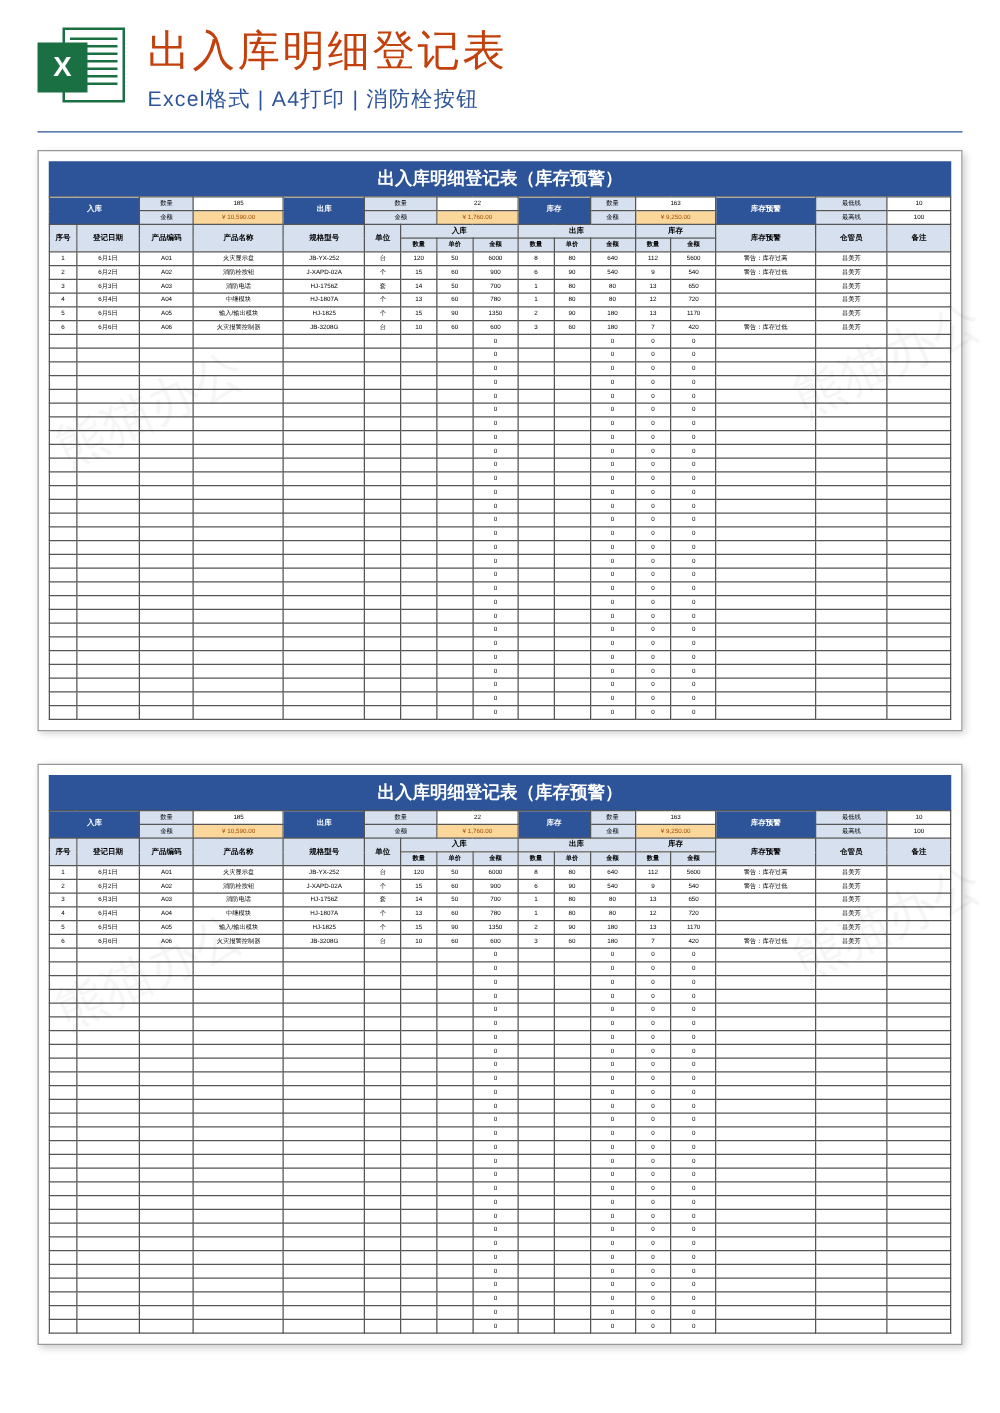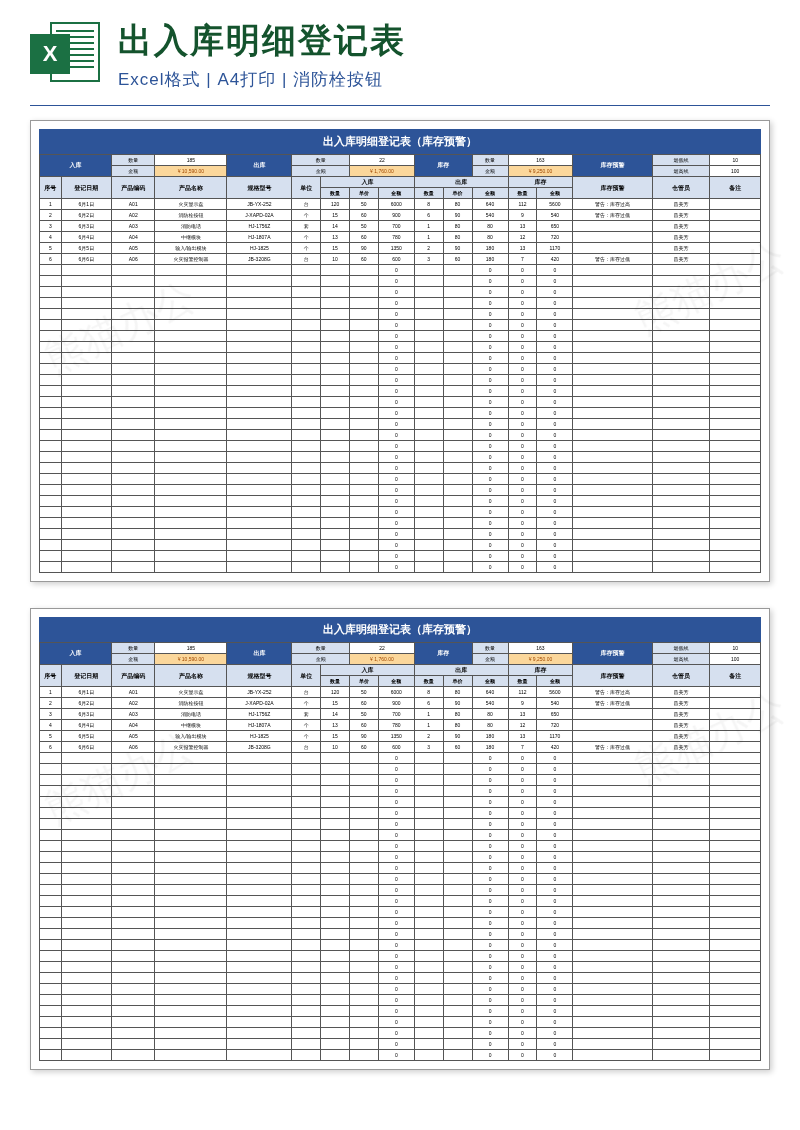--- a/index.html
+++ b/index.html
@@ -3,26 +3,26 @@
 <meta charset="utf-8">
 <style>
 *{margin:0;padding:0;box-sizing:border-box}
 body{font-family:"Microsoft YaHei",Arial,sans-serif;background:#fff;width:800px}
 .hdr{display:flex;align-items:flex-start;padding:18px 30px 8px}
 .excel-icon{width:70px;height:70px;display:flex;flex-wrap:wrap;position:relative;margin-right:18px}
 .excel-icon .sheet{position:absolute;right:0;top:4px;width:50px;height:60px;background:#fff;border:2px solid #1b7043}
 .excel-icon .sheet::before{content:"";position:absolute;top:6px;left:4px;right:4px;height:2px;background:#1b7043;box-shadow:0 6px 0 #1b7043,0 12px 0 #1b7043,0 18px 0 #1b7043,0 24px 0 #1b7043,0 30px 0 #1b7043,0 36px 0 #1b7043}
 .excel-icon .badge{position:absolute;left:0;top:16px;width:40px;height:40px;background:#1b7043;color:#fff;font-weight:bold;font-size:22px;display:flex;align-items:center;justify-content:center}
 .hdr-txt{flex:1}
-.title-main{color:#14532d;font-size:34px;font-weight:bold;letter-spacing:2px}
+.title-main{color:#c2410c;font-size:34px;font-weight:normal;letter-spacing:2px}
 .title-sub{color:#2d5498;font-size:17px;margin-top:4px;letter-spacing:1px}
 .hr{height:1px;background:#2d5498;margin:6px 30px 14px}
 .sheets{padding:0 30px 20px}
 .sheet-box{border:1px solid #999;box-shadow:2px 2px 6px rgba(0,0,0,.2);margin-bottom:26px;background:#fff;padding:8px}
-.sheet-title{background:#2d5498;color:#fff;text-align:center;font-size:11px;font-weight:bold;padding:5px 0}
+.sheet-title{background:#2d5498;color:#fff;text-align:center;font-size:14px;font-weight:bold;padding:5px 0}
 table{width:100%;border-collapse:collapse;font-size:6px;table-layout:fixed}
 th,td{border:1px solid #555;text-align:center;padding:1px 0;overflow:hidden;white-space:nowrap;height:9px;line-height:9px}
 .sum-row th{background:#2d5498;color:#fff;font-size:6px}
 .sum-row td{background:#fff}
 .sum-lbl{background:#d6e0ef!important}
 .amt{background:#fbd79b!important;color:#a04800}
 .grp-hdr th{background:#d6e0ef;font-size:6px;height:8px;line-height:8px}
 .col-hdr th{background:#d6e0ef;font-size:5px;height:8px;line-height:8px}
 tbody td{font-size:5px;height:8px;line-height:8px}
 .wm{position:fixed;color:rgba(0,0,0,.04);font-size:40px;transform:rotate(-25deg);pointer-events:none}

